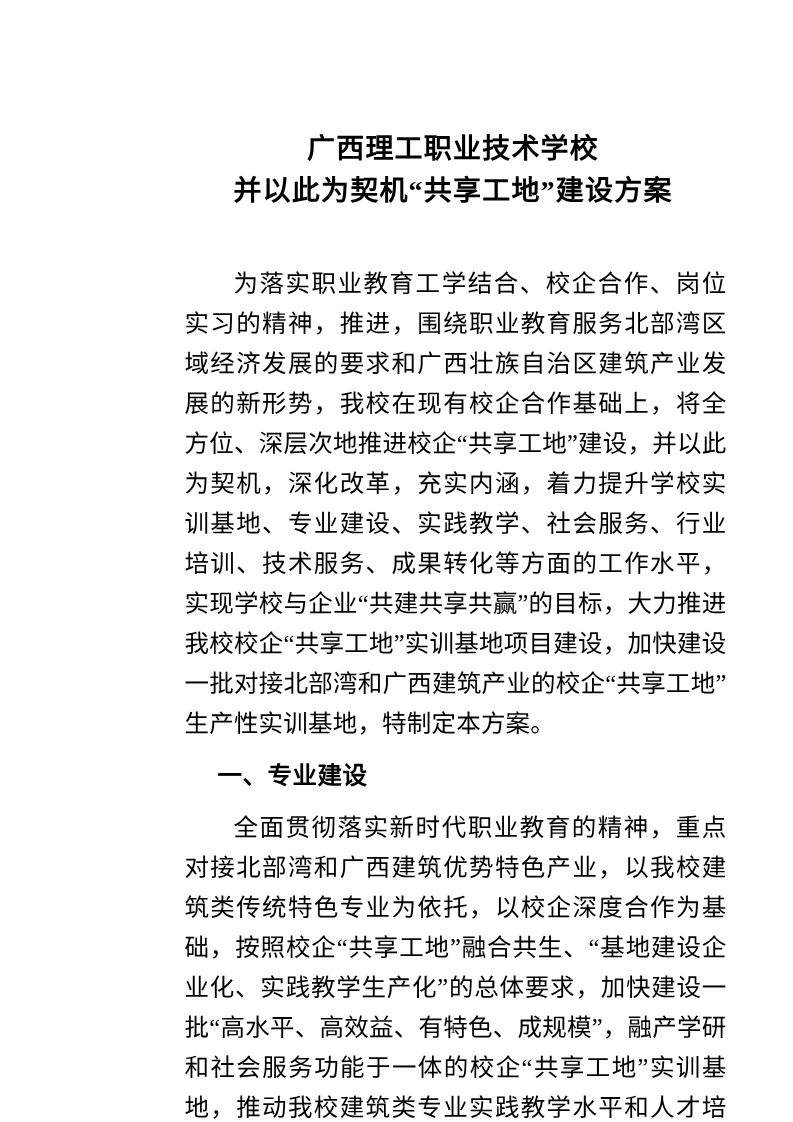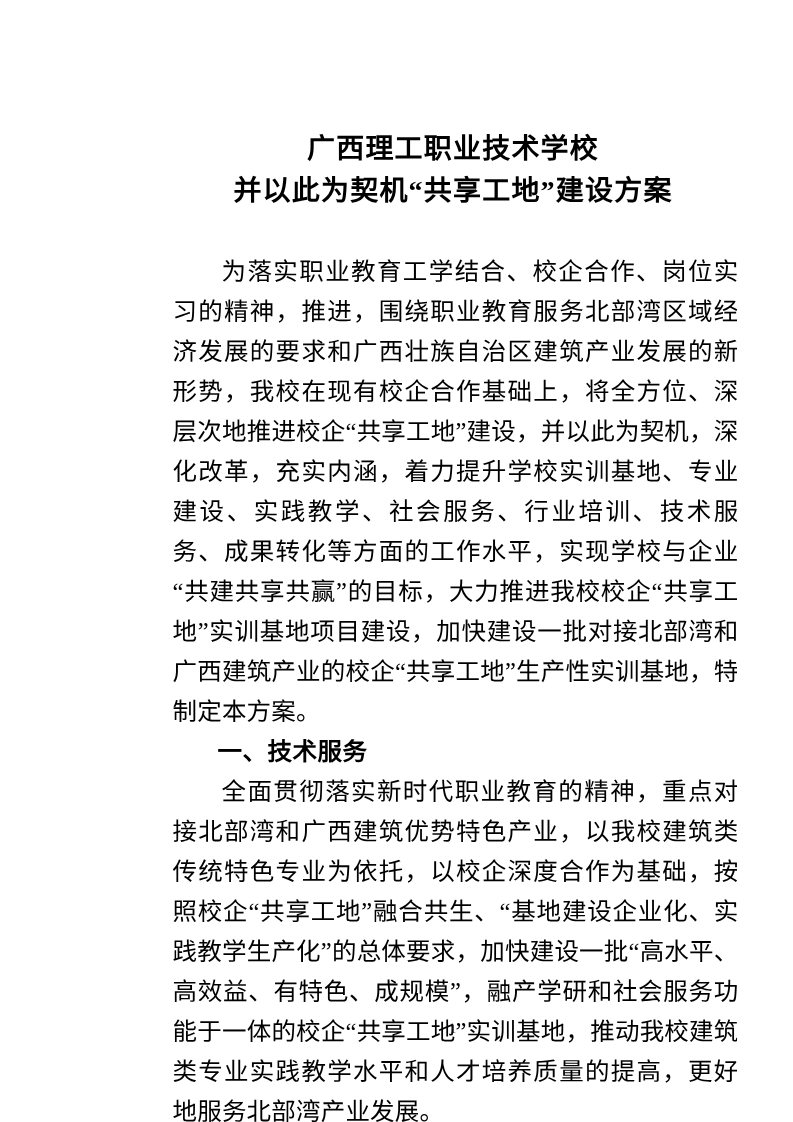--- a/index.html
+++ b/index.html
@@ -41,21 +41,21 @@
 
   
   .body-area {
     position: absolute;
     left: 116px;
     top: 252px;
     width: 566px;
   }
 
   .para {
-    margin: 0;
+    margin: 12px;
     font-family: "Liberation Serif", "DejaVu Serif", serif;
     font-size: 24.5px;
     line-height: 40px;
     color: #000000;
     text-align: justify;
     text-justify: inter-character;
     text-indent: 49px;
     letter-spacing: 0.2px;
     word-break: break-all;
   }
@@ -95,21 +95,21 @@
 
   <div class="doc-title">
     <span class="title-line">广西理工职业技术学校</span>
     <span class="title-line">并以此为契机“共享工地”建设方案</span>
   </div>
 
   <div class="body-area">
 
     <p class="para para-last-line-left">为落实职业教育工学结合、校企合作、岗位实习的精神，推进，围绕职业教育服务北部湾区域经济发展的要求和广西壮族自治区建筑产业发展的新形势，我校在现有校企合作基础上，将全方位、深层次地推进校企“共享工地”建设，并以此为契机，深化改革，充实内涵，着力提升学校实训基地、专业建设、实践教学、社会服务、行业培训、技术服务、成果转化等方面的工作水平，实现学校与企业“共建共享共赢”的目标，大力推进我校校企“共享工地”实训基地项目建设，加快建设一批对接北部湾和广西建筑产业的校企“共享工地”生产性实训基地，特制定本方案。</p>
 
-    <h2 class="section-heading">一、技术服务</h2>
+    <h2 class="section-heading">一、专业建设</h2>
 
     <p class="para para-last-line-left">全面贯彻落实新时代职业教育的精神，重点对接北部湾和广西建筑优势特色产业，以我校建筑类传统特色专业为依托，以校企深度合作为基础，按照校企“共享工地”融合共生、“基地建设企业化、实践教学生产化”的总体要求，加快建设一批“高水平、高效益、有特色、成规模”，融产学研和社会服务功能于一体的校企“共享工地”实训基地，推动我校建筑类专业实践教学水平和人才培养质量的提高，更好地服务北部湾产业发展。</p>
 
   </div>
 
   <div class="page-number">1</div>
 
 </div>
 
 </body></html>

